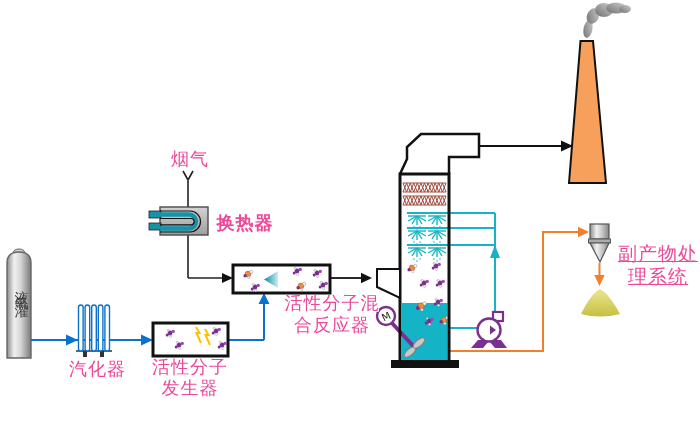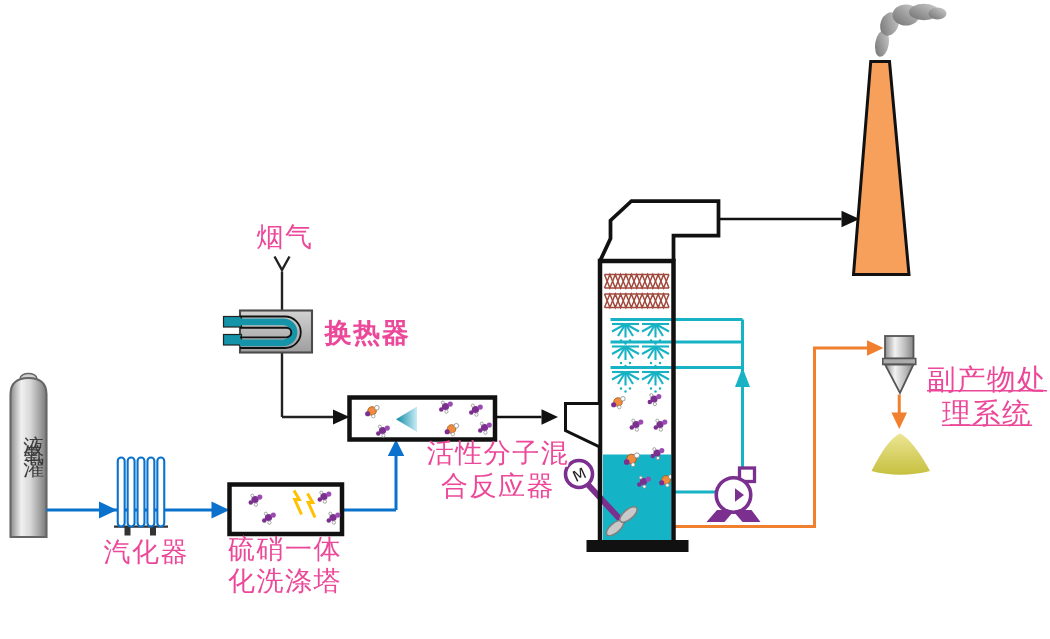--- a/index.html
+++ b/index.html
@@ -239,16 +239,16 @@
     <line x1="599.5" y1="263" x2="599.5" y2="276" stroke="#f07f2e" stroke-width="2"></line>
     <polygon points="594.3,275 599.5,286 604.7,275" fill="#f07f2e"></polygon>
   </g>
   <path d="M581,314 C588,300 594,292 600,289 C606,292 613,301 620,314 Q600,319 581,314 Z" fill="url(#pileGrad)"></path>
 </svg>
 
 <div class="lbl lbl-flue">烟气</div>
 <div class="lbl lbl-hx">换热器</div>
 <div class="lbl lbl-tank">液氧灌</div>
 <div class="lbl lbl-vap">汽化器</div>
-<div class="lbl lbl-gen">硫硝一体化洗涤塔</div>
+<div class="lbl lbl-gen">活性分子发生器</div>
 <div class="lbl lbl-mix">活性分子混合反应器</div>
 <div class="lbl lbl-byp">副产物处理系统</div>
 </div>
 
 </body></html>

